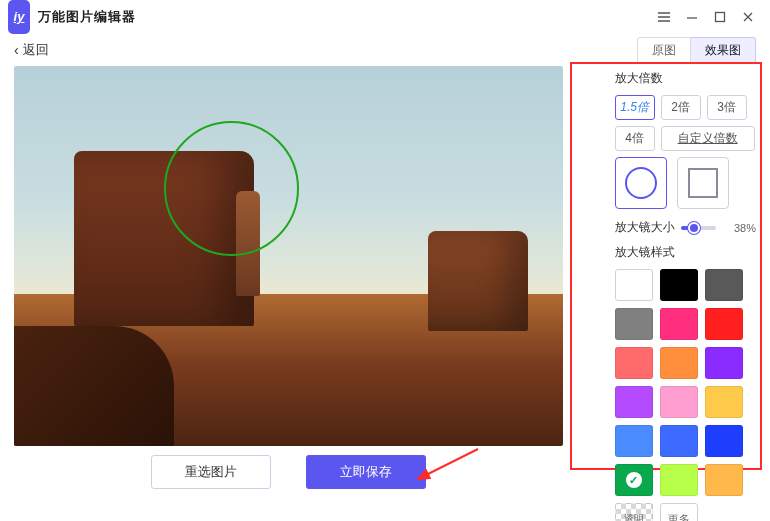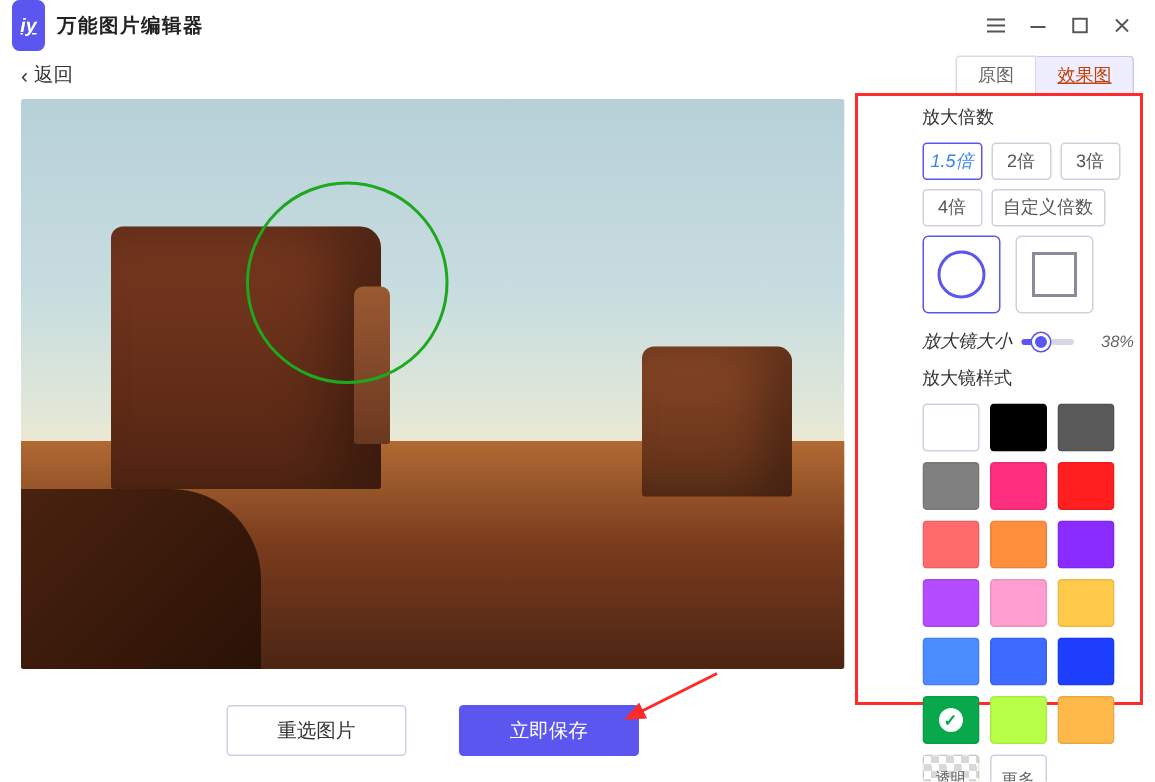--- a/index.html
+++ b/index.html
@@ -15,21 +15,21 @@
 
   
   .toolbar { height:32px; display:flex; align-items:center; padding:0 14px; }
   .back { display:flex; align-items:center; gap:4px; font-size:13px; color:#333; cursor:pointer; }
   .back .chev { font-size:14px; }
   .toolbar-spacer { flex:1; }
   .view-tabs { display:flex;align-items:flex-end; }
   .view-tab { font-size:12px; padding:4px 14px; border:1px solid #d9d9e6; color:#666; cursor:pointer; }
   .view-tab:first-child { border-radius:3px 0 0 3px; }
   .view-tab:last-child  { border-radius:0 3px 3px 0; border-left:none; }
-  .view-tab.active { background:#eeeeff; color:#c2410c; border-color:#c9c8f5;text-decoration:underline; }
+  .view-tab.active { background:#eeeeff; color:#0f172a; border-color:#c9c8f5; }
 
   
   .main { display:flex; padding:0 14px 14px 14px; gap:10px; height:calc(100% - 66px); }
 
   .canvas-wrap { width:555px; display:flex; flex-direction:column; }
   .canvas { flex:0 0 auto; height:380px; border-radius:2px; overflow:hidden; position:relative; }
   
   .sky { position:absolute; inset:0;
     background:linear-gradient(#b7d0d8 0%, #c8dde0 35%, #e1e7d8 55%, #f0e8cf 62%, #f0e8cf 62%);
   }
@@ -43,40 +43,40 @@
   .butte2 { position:absolute; right:35px; bottom:115px; width:100px; height:100px;
     background:linear-gradient(#8a4726, #5f3018); border-radius:8px 10px 2px 2px; box-shadow:inset -20px 0 30px rgba(0,0,0,.3); }
   .fg-rock{ position:absolute; left:0; bottom:0; width:160px; height:120px;
     background:linear-gradient(135deg,#4a2210 0%, #2a1206 100%); border-radius:0 60px 0 0; }
 
   .mag-ring { position:absolute; left:150px; top:55px; width:135px; height:135px; border:2px solid #1ea81e; border-radius:50%; }
 
   .annot-box { position:absolute; right:-8px; top:-2px; width:192px; height:412px; border:2px solid #ff2a2a; pointer-events:none; }
   .annot-arrow { position:absolute; left:398px; bottom:22px; width:70px; height:40px; pointer-events:none; }
 
-  .btn-row { display:flex; justify-content:center; gap:35px; margin-top:24px; }
+  .btn-row { display:flex; justify-content:center; gap:35px; margin-top:9px; }
   .btn { width:120px; height:34px; border-radius:3px; font-size:13px; display:flex; align-items:center; justify-content:center; cursor:pointer; }
   .btn-secondary { border:1px solid #cfcfe4; background:#fff; color:#333; }
   .btn-primary   { background:#5a56ef; color:#fff; }
 
   
   .panel { width:185px; position:relative; font-size:12px; color:#333;padding-left:42px; }
   .sec-title { font-size:12px; color:#333; margin:4px 0 8px 0; }
   .zoom-opts { display:flex; flex-wrap:wrap; gap:6px; margin-bottom:6px; }
   .zoom-opt { padding:3px 0; width:40px; text-align:center; border:1px solid #d0d0dd; border-radius:3px; color:#555; cursor:pointer; font-size:12px; }
-  .zoom-opt.wide { width:76px; }
+  .zoom-opt.wide { width:94px;text-decoration:underline; }
   .zoom-opt.active { border-color:#5a56ef; color:#3b82f6;font-style:italic; }
 
   .shape-row { display:flex; gap:10px; margin:6px 0 10px 0; }
   .shape { width:52px; height:52px; border:1px solid #d0d0dd; border-radius:4px; display:flex; align-items:center; justify-content:center; cursor:pointer; }
   .shape.active { border-color:#5a56ef; }
   .shape .circ { width:32px; height:32px; border:2px solid #5a56ef; border-radius:50%; }
   .shape .sq   { width:30px; height:30px; border:2px solid #8a8a9a; }
 
-  .slider-row { display:flex; align-items:center; margin:4px 0 8px 0; gap:6px;font-style:italic; }
+  .slider-row { display:flex; align-items:center; margin:4px 0 8px 0; gap:6px; }
   .slider-row .label { flex:0 0 auto; font-size:12px; color:#333; }
   .track { flex:1; height:4px; background:#d6d6e5; border-radius:2px; position:relative; }
   .track .fill { position:absolute; left:0; top:0; bottom:0; width:38%; background:#5a56ef; border-radius:2px; }
   .track .knob { position:absolute; left:38%; top:50%; width:12px; height:12px; background:#5a56ef; border:2px solid #fff; border-radius:50%; transform:translate(-50%,-50%); box-shadow:0 0 0 1px #5a56ef; }
   .pct { width:34px; text-align:right; color:#666; font-size:11px; }
 
   .swatches { display:flex; flex-wrap:wrap; gap:7px; }
   .sw { width:38px; height:32px; border-radius:3px; cursor:pointer; border:1px solid rgba(0,0,0,.08); position:relative; }
   .sw.white { background:#fff; border:1px solid #cfcfe0; }
   .sw.sel::after { content:""; position:absolute; inset:0; display:flex; align-items:center; justify-content:center; }

